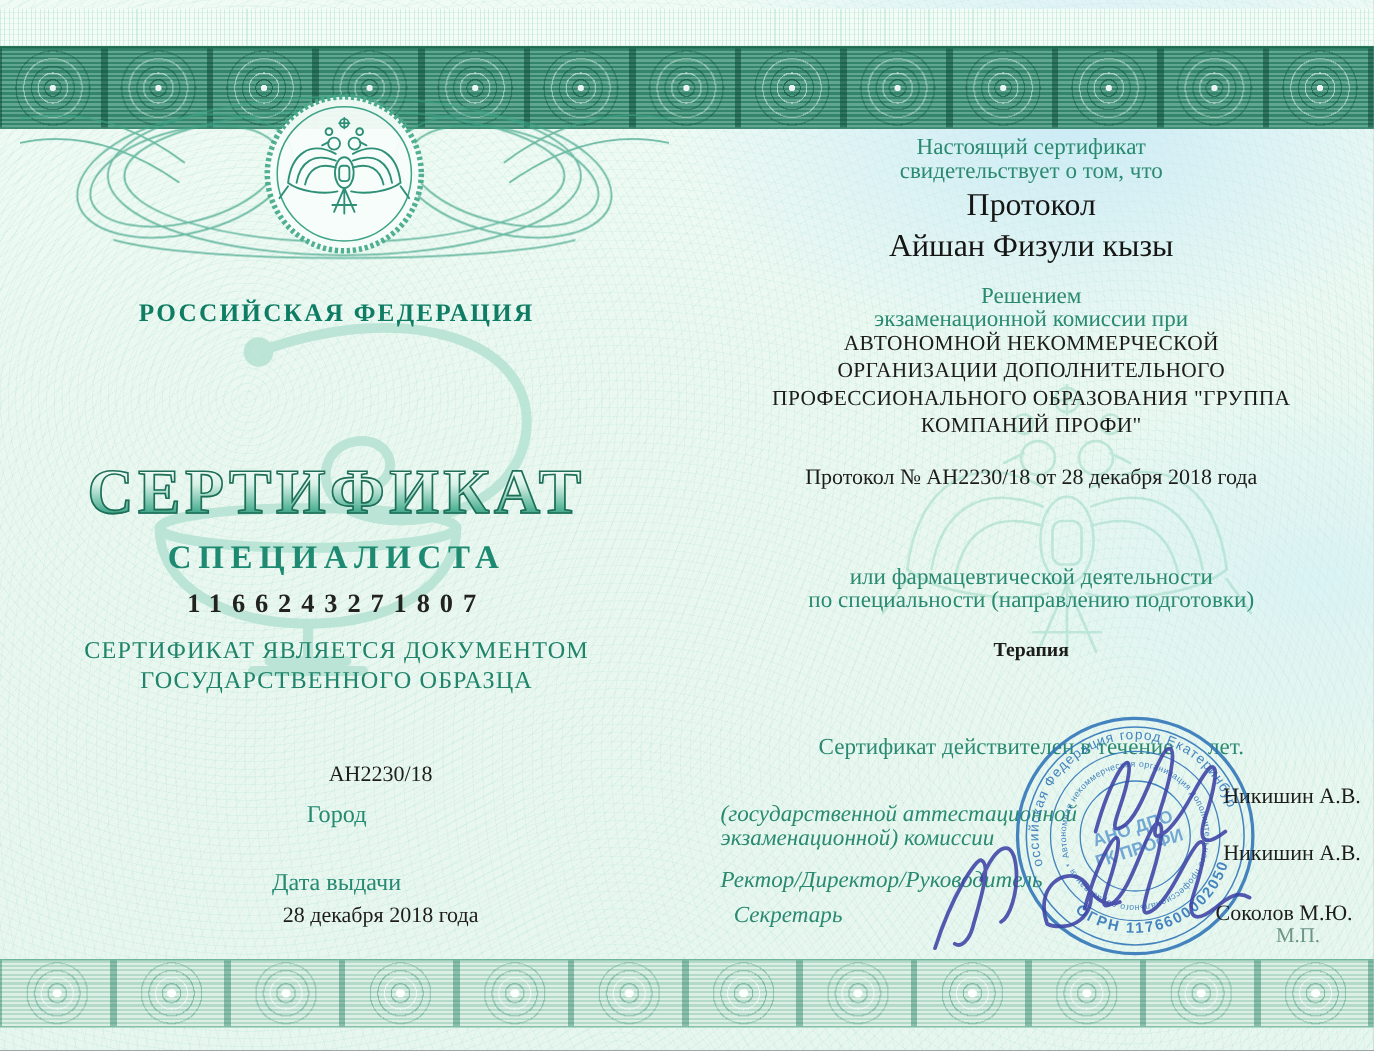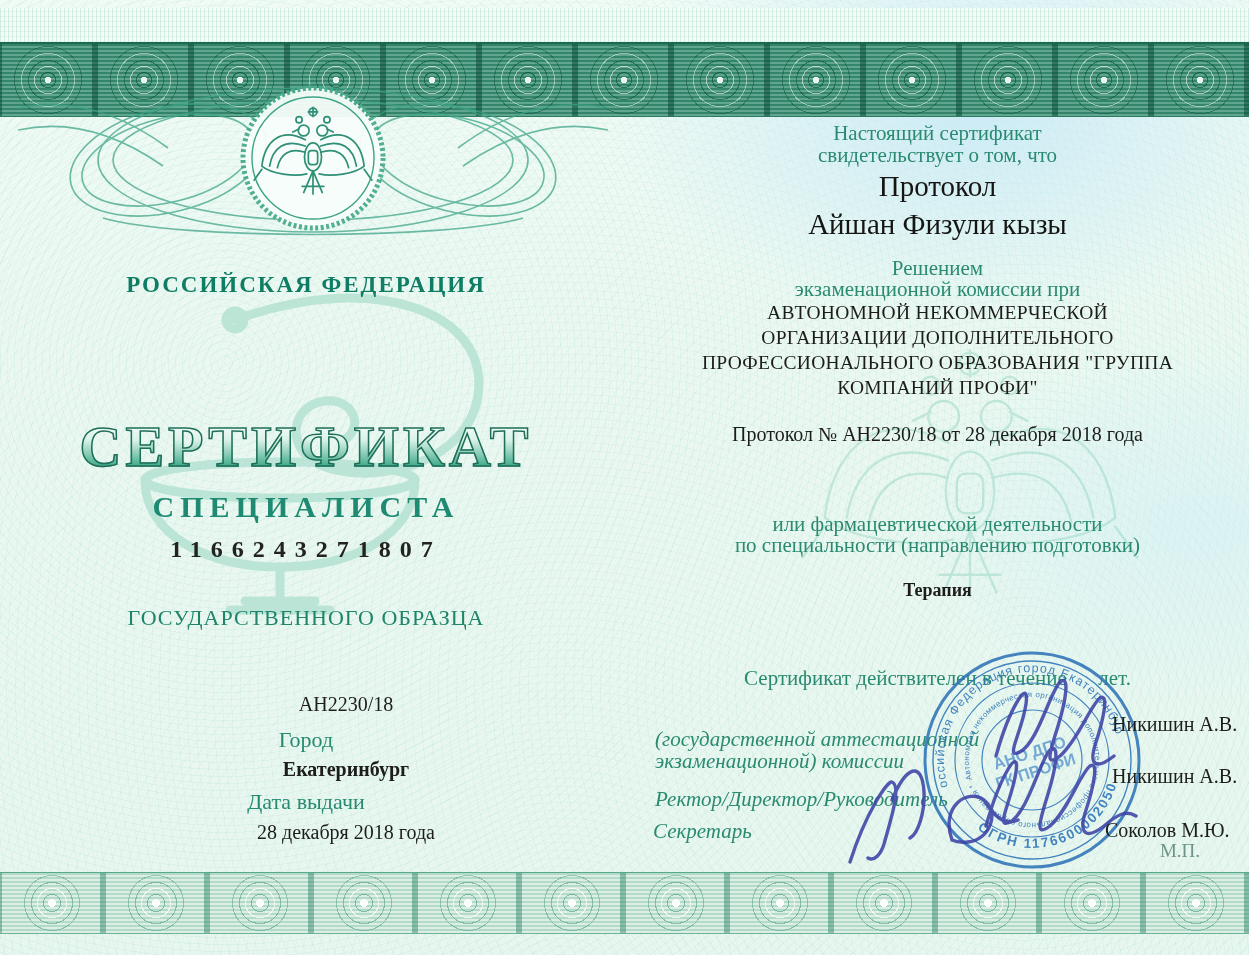--- a/index.html
+++ b/index.html
@@ -139,24 +139,24 @@
   <svg class="abs" style="left:800px;top:340px;z-index:1" width="340" height="330" viewBox="0 0 340 330">
     <use href="#eagle-shape" transform="translate(170 160) scale(4.4)" stroke="#9ad8c4" stroke-width=".55" opacity=".5"></use>
   </svg>
 
   <div class="abs col-left" style="top:272px">
     <span class="fed-header">РОССИЙСКАЯ ФЕДЕРАЦИЯ</span>
   </div>
   <div class="abs col-left title-big" style="top:418px">СЕРТИФИКАТ</div>
   <div class="abs col-left subtitle" style="top:490px">СПЕЦИАЛИСТА</div>
   <div class="abs col-left serial" style="top:536px">1166243271807</div>
+  <div class="abs col-left note" style="top:578px">СЕРТИФИКАТ ЯВЛЯЕТСЯ ДОКУМЕНТОМ</div>
   <div class="abs col-left note" style="top:605px">ГОСУДАРСТВЕННОГО ОБРАЗЦА</div>
   <div class="abs col-left value-dark" style="top:693px">АН2230/18</div>
   <div class="abs col-left label-teal" style="top:727px">Город</div>
-  <div class="abs col-left value-dark" style="top:758px;font-weight:600">Екатеринбург</div>
   <div class="abs col-left label-teal" style="top:789px">Дата выдачи</div>
   <div class="abs col-left value-dark" style="top:821px">28 декабря 2018 года</div>
 
   <div class="abs col-right intro" style="top:121px">Настоящий сертификат</div>
   <div class="abs col-right intro" style="top:143px">свидетельствует о том, что</div>
   <div class="abs col-right holder" style="top:170px">Протокол</div>
   <div class="abs col-right holder" style="top:208px">Айшан Физули кызы</div>
   <div class="abs col-right intro" style="top:256px">Решением</div>
   <div class="abs col-right intro" style="top:277px">экзаменационной комиссии при</div>
   <div class="abs col-right org-line" style="top:302px">АВТОНОМНОЙ НЕКОММЕРЧЕСКОЙ</div>
@@ -165,21 +165,21 @@
   <div class="abs col-right org-line" style="top:377px">КОМПАНИЙ ПРОФИ"</div>
   <div class="abs col-right protocol" style="top:423px">Протокол № АН2230/18 от 28 декабря 2018 года</div>
   <div class="abs col-right adm" style="top:512px">или фармацевтической деятельности</div>
   <div class="abs col-right adm" style="top:533px">по специальности (направлению подготовки)</div>
   <div class="abs col-right specialty" style="top:580px">Терапия</div>
   <div class="abs col-right validity" style="top:666px">Сертификат действителен в течение &nbsp;&nbsp;&nbsp;&nbsp; лет.</div>
 
   <div class="abs sig-label" style="left:655px;top:727px;z-index:3">(государственной аттестационной</div>
   <div class="abs sig-label" style="left:655px;top:749px;z-index:3">экзаменационной) комиссии</div>
   <div class="abs sig-label" style="left:655px;top:787px;z-index:3">Ректор/Директор/Руководитель</div>
-  <div class="abs sig-label" style="left:653px;top:819px;z-index:3">Секретарь</div>
+  <div class="abs sig-label" style="left:667px;top:819px;z-index:3">Секретарь</div>
 
   <div class="abs sig-name" style="left:1112px;top:713px;z-index:6">Никишин А.В.</div>
   <div class="abs sig-name" style="left:1112px;top:765px;z-index:6">Никишин А.В.</div>
   <div class="abs sig-name" style="left:1105px;top:819px;z-index:6">Соколов М.Ю.</div>
   <div class="abs mp" style="left:1130px;top:840px;width:100px;z-index:6">М.П.</div>
 
   <svg class="abs" style="left:922px;top:650px;z-index:4" width="220" height="220" viewBox="-110 -110 220 220">
     <g stroke="#2e74b8" fill="none" opacity=".88">
       <circle r="107" stroke-width="3"></circle>
       <circle r="99" stroke-width="1.4"></circle>

